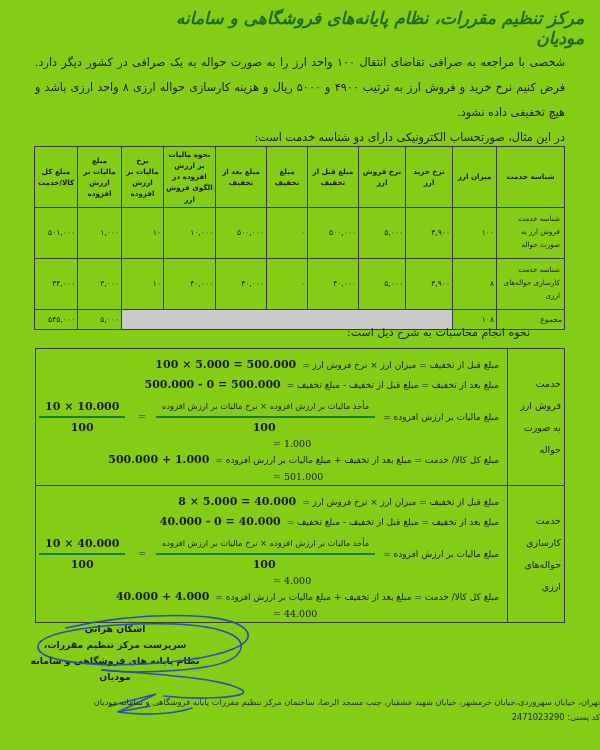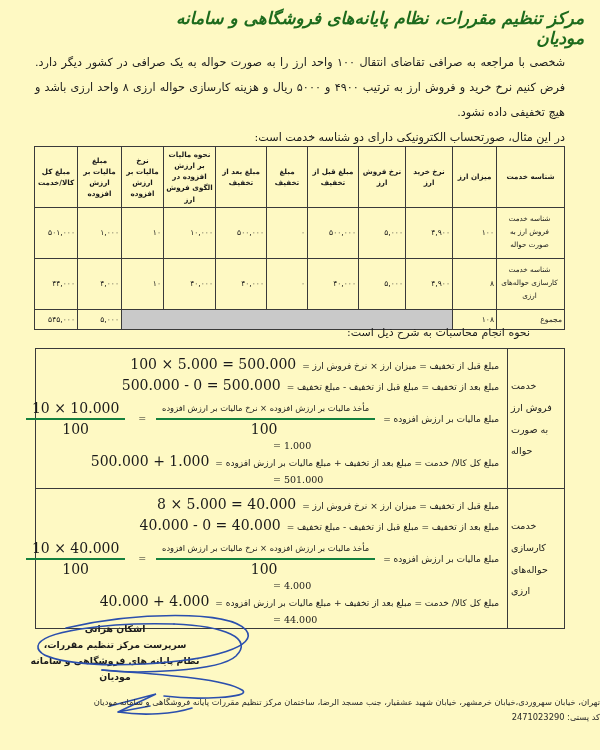--- a/index.html
+++ b/index.html
@@ -1,46 +1,46 @@
 <!DOCTYPE html>
 <html lang="fa"><head>
 <meta charset="utf-8">
 <style>
   html,body{margin:0;padding:0;background:#e8e8e8;}
-  .page{position:relative;width:600px;height:750px;background:#fef9c3;overflow:hidden;
+  .page{position:relative;width:600px;height:750px;background:#84cc16;overflow:hidden;
         font-family:"DejaVu Sans",sans-serif;color:#1b1b1b;margin:0 auto;}
 
   
   .letterhead{position:absolute;top:8px;right:16px;width:420px;text-align:right;
               font-size:17px;font-weight:bold;font-style:italic;color:#1d6b1d;direction:rtl;}
 
   
   .intro{position:absolute;top:50px;right:35px;left:35px;direction:rtl;}
   .intro p{margin:0;font-size:11.2px;line-height:25px;text-align:justify;}
   .intro p.note{text-align:right;margin-top:0;}
 
   
   table{border-collapse:collapse;}
   .inv{position:absolute;top:146px;right:35px;width:530px;border:1.5px solid #222;
        direction:rtl;table-layout:fixed;}
   .inv th,.inv td{border:1px solid #3a3a3a;vertical-align:middle;overflow:hidden;}
   .inv th{font-size:7.2px;font-weight:bold;text-align:center;padding:2px 2px;line-height:1.55;height:52px;}
   .inv td{font-size:7.6px;padding:1px 2px;height:48px;}
-  .inv td.svc{font-size:7.2px;text-align:center;padding-right:4px;line-height:1.8;}
+  .inv td.svc{font-size:7.2px;text-align:right;padding-right:4px;line-height:1.8;}
   .inv tr.sum td{height:17px;font-size:7.6px;}
   .inv td.grey{background:#c9c9c9;}
 
   
   .calc-heading{position:absolute;top:326px;right:70px;direction:rtl;font-size:11px;}
   .calc{position:absolute;top:348px;right:35px;width:530px;direction:rtl;border:1.5px solid #222;table-layout:fixed;}
   .calc td{border:1px solid #3a3a3a;vertical-align:middle;}
-  .calc td.lbl{font-size:9.5px;text-align:left;line-height:2.3;padding:2px 3px;}
+  .calc td.lbl{font-size:9.5px;text-align:right;line-height:2.3;padding:2px 3px;}
   .calc td.eqs{height:128px;vertical-align:top;padding:5px 8px 2px 4px;}
   .eq{direction:rtl;text-align:right;font-size:9px;margin:2px 0;line-height:17px;white-space:nowrap;}
-  .num{direction:ltr;unicode-bidi:isolate;font-family:"DejaVu Serif",serif;font-size:14px;}
+  .num{direction:ltr;unicode-bidi:isolate;font-family:"DejaVu Serif",serif;font-size:11px;font-weight:bold;}
   .eq .num{margin-right:3px;}
   .result{direction:ltr;text-align:left;padding-left:233px;white-space:nowrap;
           font-family:"DejaVu Serif",serif;font-size:9.5px;margin:1px 0;}
   .frac{display:inline-block;vertical-align:middle;text-align:center;margin:0 5px;}
   .frac .top{display:block;border-bottom:2px solid #15803d;padding:0 6px 1px;}
   .frac .bot{display:block;padding-top:1px;}
   .frac .fa-sm{font-size:8.3px;text-align:right;}
   .eqsign{font-family:"DejaVu Serif",serif;font-size:9.5px;margin:0 2px;}
   .frac-line{margin:4px 0 2px;}
 

